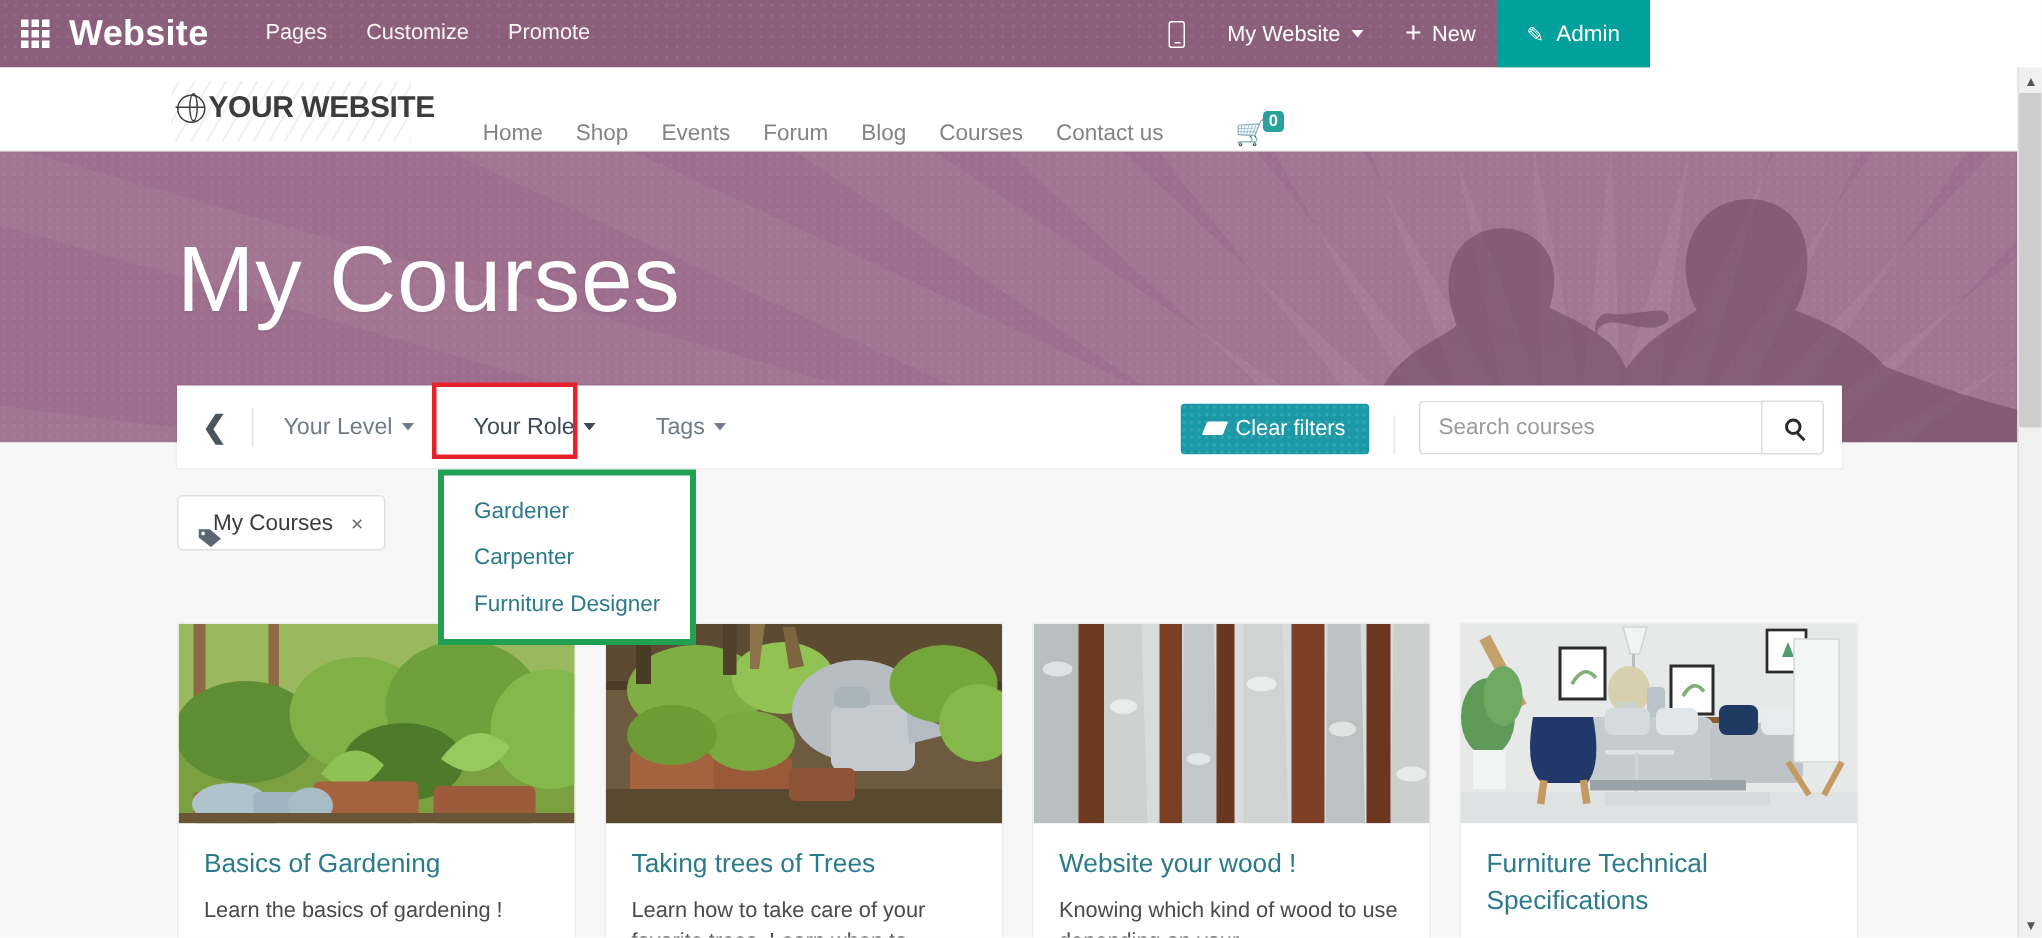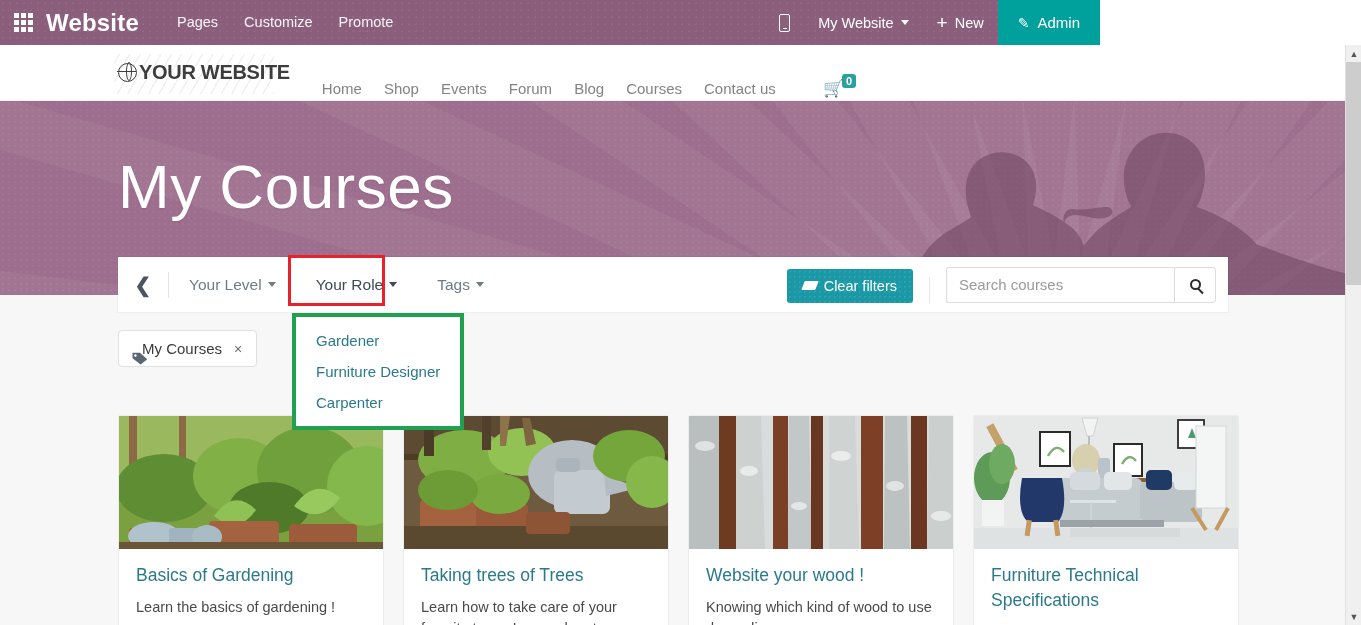--- a/index.html
+++ b/index.html
@@ -389,22 +389,22 @@
             <span class="mag"></span>
           </div>
         </div>
       </div>
     </div>
 
     <div class="hl-red"></div>
 
     <div class="role-menu">
       <a href="#">Gardener</a>
+      <a href="#">Carpenter</a>
       <a href="#">Furniture Designer</a>
-      <a href="#">Carpenter</a>
     </div>
 
     <div class="tag-row">
       <span class="tag-pill">
         <span class="tag-ico">
           <svg width="16" height="15" viewBox="0 0 16 15" style="position:relative;top:2px;left:-1px">
             <path d="M0.5 1.8 L8 1.8 L15.3 8.2 L8.6 13.6 L0.5 7.3 Z" fill="#5a6672"></path>
             <circle cx="3.4" cy="4.6" r="1.25" fill="#fff"></circle>
           </svg>
         </span>

